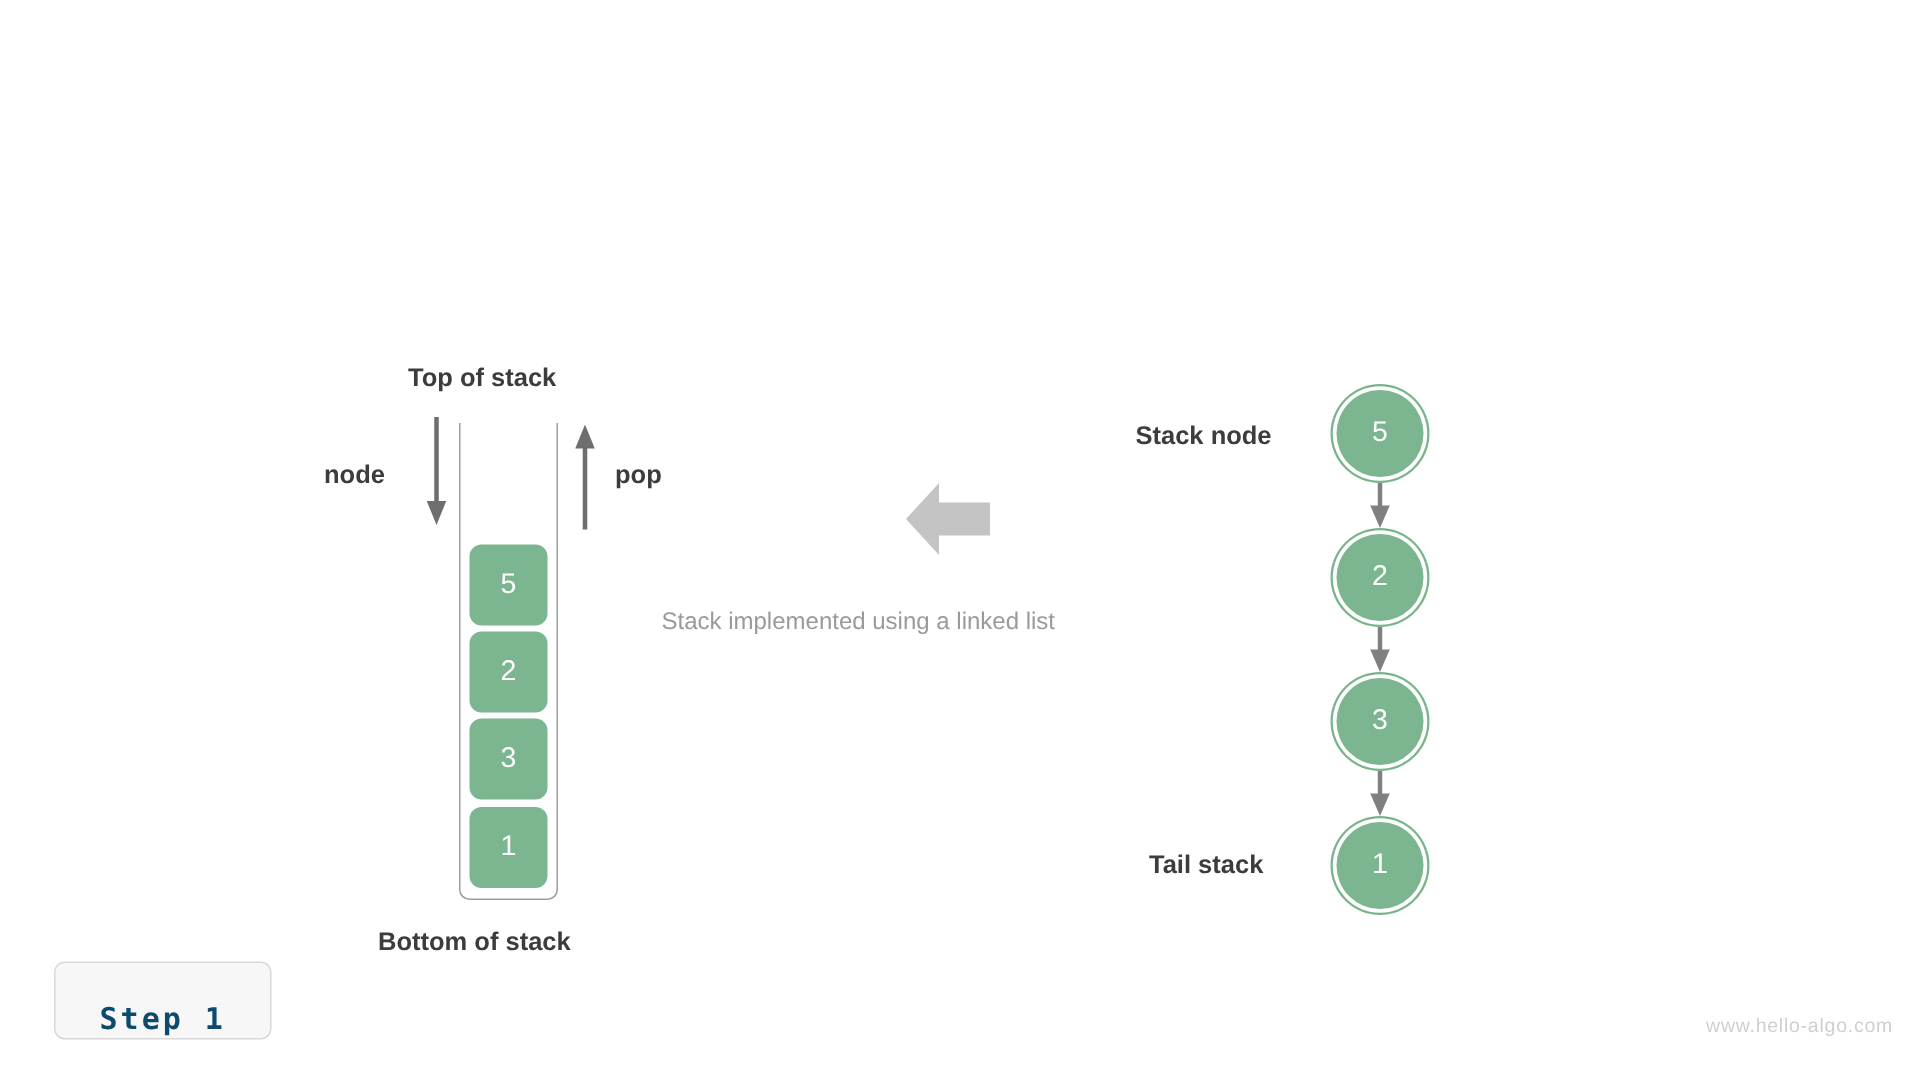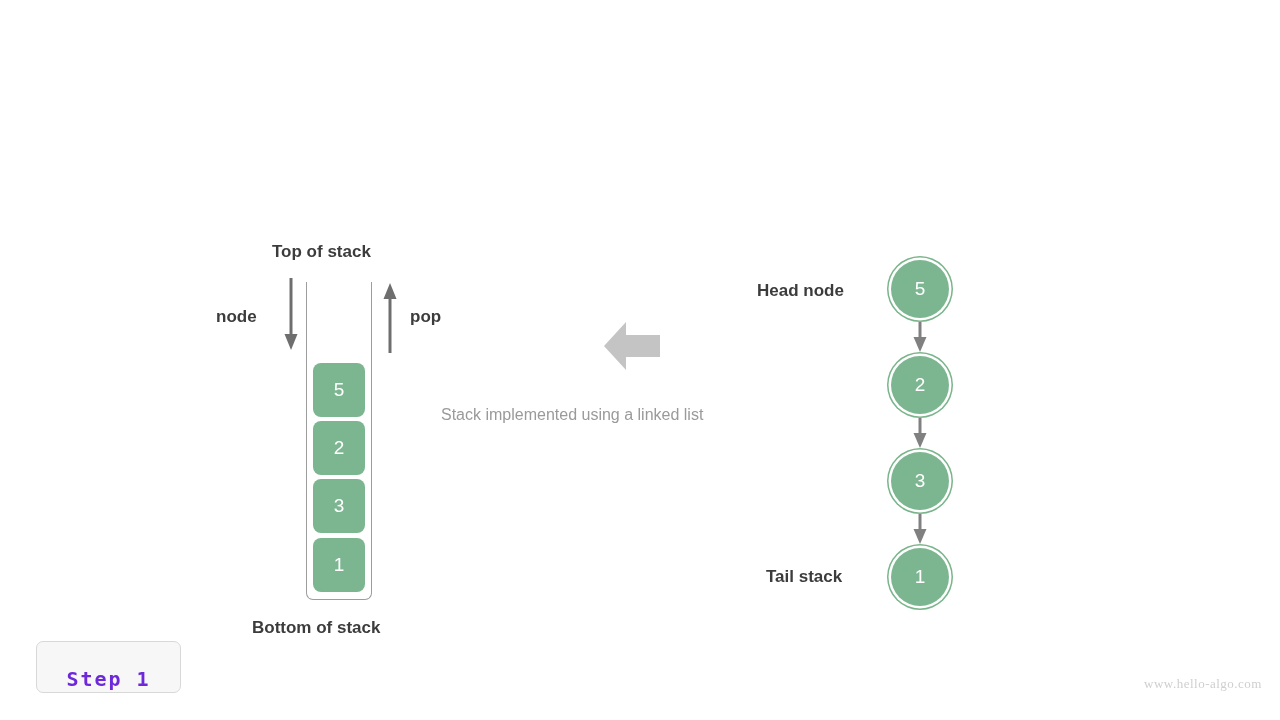--- a/index.html
+++ b/index.html
@@ -103,31 +103,31 @@
     background: #f7f7f7;
     display: flex;
     align-items: center;
     justify-content: center;
     box-sizing: border-box;
   }
   #step-badge span {
     font-family: "DejaVu Sans Mono", monospace;
     font-size: 20px;
     font-weight: bold;
-    color: #6d28d9;
+    color: #0c4a6e;
     letter-spacing: 2px;
     margin-top: 24px;
   }
 
   
   #watermark {
     position: absolute;
     right: 18px;
     top: 676px;
-    font-family: Liberation Serif, serif;
+    font-family: Liberation Sans, sans-serif;
     font-size: 13px;
     color: #cfcfcf;
     white-space: nowrap;
     letter-spacing: 0.5px;
   }
 </style>
 </head>
 <body>
 
 <div id="canvas">
@@ -159,21 +159,21 @@
   </div>
 
   <svg class="big-arrow" width="62" height="60" viewBox="0 0 62 60">
     <polygon points="4,30 26,6 26,19 60,19 60,41 26,41 26,54" fill="#c4c4c4"></polygon>
   </svg>
 
   <div class="caption" style="left:441px; top:407px;">Stack implemented using a linked list</div>
 
   <div id="linked-list-group">
 
-    <div class="label-bold" style="left:757px; top:282px;">Head node</div>
+    <div class="label-bold" style="left:757px; top:282px;">Stack node</div>
 
     <div class="ll-node" style="left:891px; top:260px;">5</div>
 
     <svg class="ll-arrow" style="left:908px; top:322px;" width="24" height="32" viewBox="0 0 24 32">
       <line x1="12" y1="0" x2="12" y2="18" stroke="#808080" stroke-width="3"></line>
       <polygon points="12,30 5.5,15 18.5,15" fill="#808080"></polygon>
     </svg>
 
     <div class="ll-node" style="left:891px; top:356px;">2</div>
 

